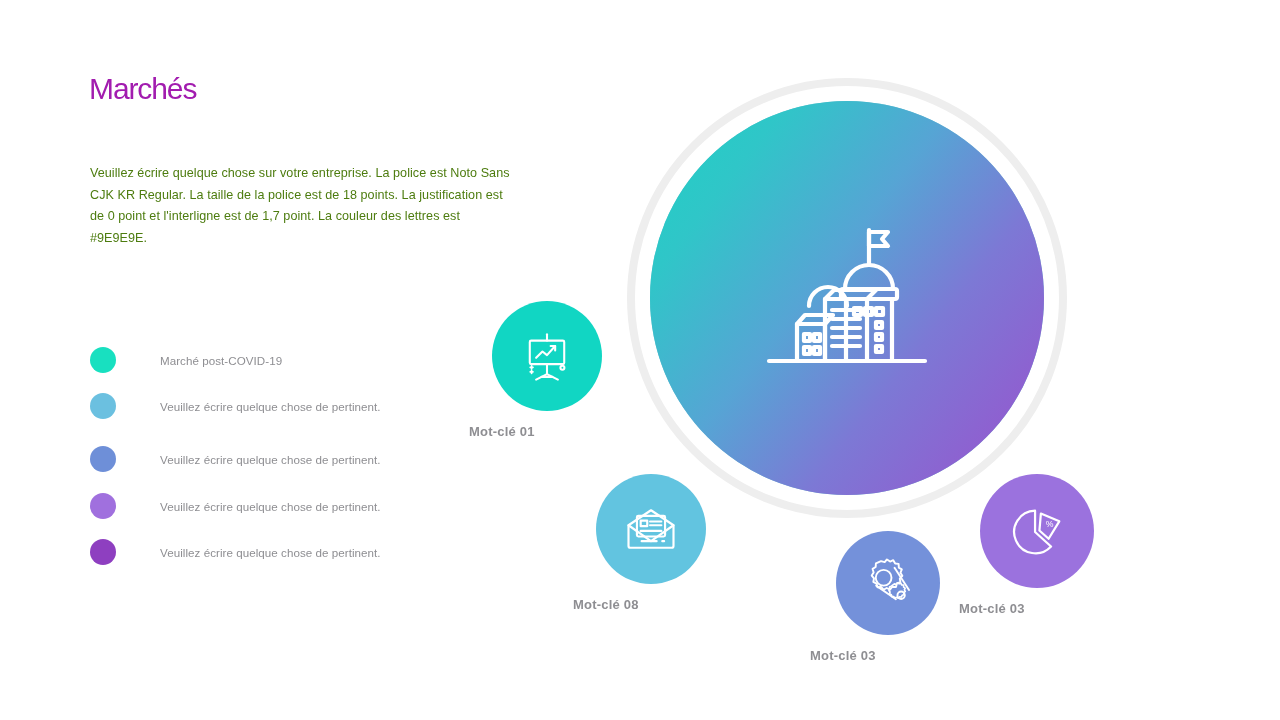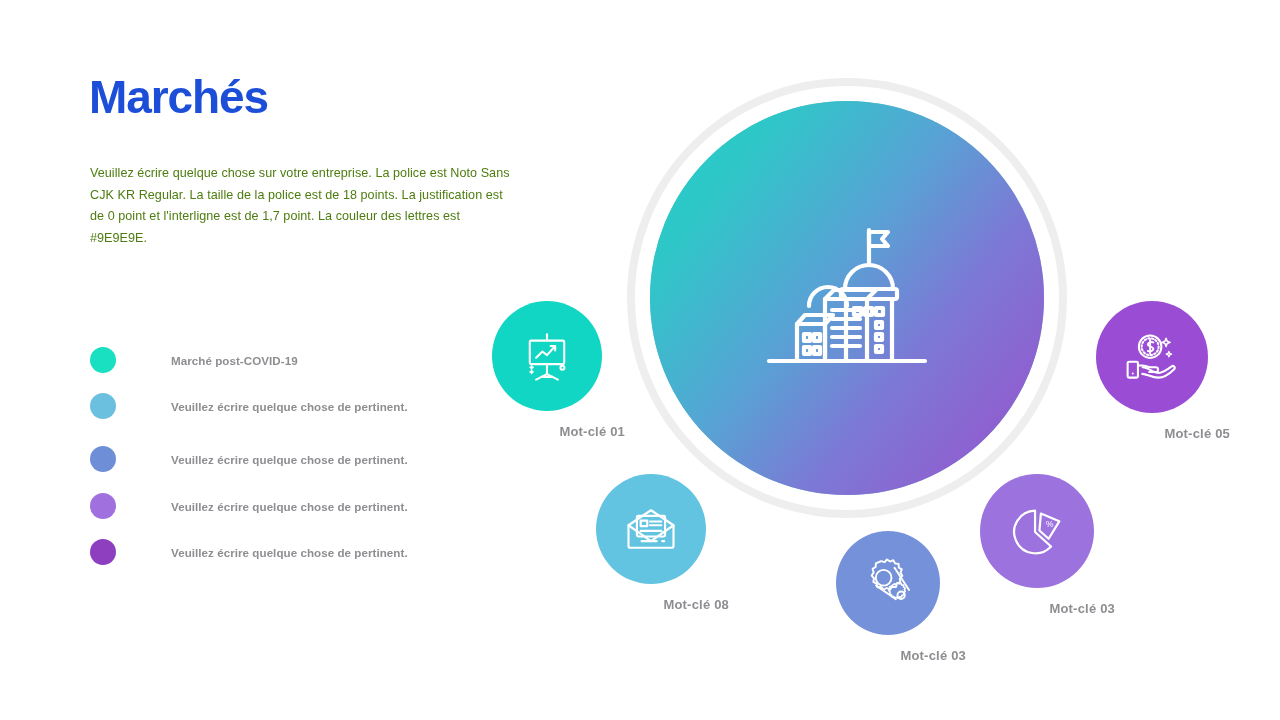--- a/index.html
+++ b/index.html
@@ -17,24 +17,24 @@
     width: 1280px;
     height: 720px;
     background: #ffffff;
   }
 
   
   .page-title {
     position: absolute;
     left: 89px;
     top: 72px;
-    font-size: 46px;
-    font-weight: 700;
+    font-size: 30px;
+    font-weight: 400;
     letter-spacing: -1.1px;
-    color: #1d4ed8;
+    color: #a21caf;
     line-height: 1.1;
   }
 
   .body-copy {
     position: absolute;
     left: 90px;
     top: 163px;
     width: 425px;
     font-size: 12.6px;
     line-height: 1.72;
@@ -65,23 +65,23 @@
   .legend-item:nth-child(5) { top: 192px; }
 
   .legend-dot {
     width: 26px;
     height: 26px;
     border-radius: 50%;
     flex: 0 0 26px;
   }
 
   .legend-label {
-    margin-left: 20px;
+    margin-left: 9px;
     font-size: 11.6px;
-    font-weight: 700;
+    font-weight: 400;
     color: #8e8e92;
     letter-spacing: 0.05px;
     white-space: nowrap;
     padding-left: 35px;
   }
 
   
   .hero-wrap {
     position: absolute;
     left: 627px;
@@ -140,21 +140,21 @@
     left: 50%;
     top: 50%;
     transform: translate(-50%, -50%);
     width: 200px;
     height: 200px;
   }
 
   
   .node {
     position: absolute;
-    text-align: right;
+    text-align: left;
   }
 
   .node-circle {
     border-radius: 50%;
     display: flex;
     align-items: center;
     justify-content: center;
     margin: 0 auto;
   }
 
@@ -304,31 +304,14 @@
     <div class="node-circle" style="background: rgb(155, 114, 222); width: 114px; height: 114px;">
       <svg class="node-icon" width="62" height="62" viewBox="0 0 64 64" fill="none" stroke="#ffffff" stroke-width="2.3" stroke-linecap="round" stroke-linejoin="round">
         <path d="M30 11 a22 22 0 1 0 16.5 37 L30 33 Z"></path>
         <path d="M36 14 L55 22 L44 40 L34.5 31.5 Z"></path>
         <text x="45" y="28" font-size="9" fill="#ffffff" stroke="none" font-family="Liberation Sans, sans-serif" text-anchor="middle">%</text>
       </svg>
     </div>
     <div class="node-label">Mot-clé 03</div>
   </div>
 
-  <div class="node" id="node-4">
-    <div class="node-circle" style="background: rgb(154, 77, 212); width: 112px; height: 112px;">
-      <svg class="node-icon" width="60" height="60" viewBox="0 0 64 64" fill="none" stroke="#ffffff" stroke-width="2.2" stroke-linecap="round" stroke-linejoin="round">
-        <circle cx="30" cy="21" r="12"></circle>
-        <circle cx="30" cy="21" r="9" stroke-dasharray="1.6 2.4"></circle>
-        <path d="M33.5 16.5 a4 3 0 0 0 -6 2 c0 3 6 2 6 5 a4 3 0 0 1 -6 2" stroke-width="2"></path>
-        <line x1="30" y1="13.5" x2="30" y2="28.5" stroke-width="2"></line>
-        <path d="M47 12 l1.2 3.2 3.2 1.2 -3.2 1.2 -1.2 3.2 -1.2 -3.2 -3.2 -1.2 3.2 -1.2 Z" stroke-width="1.6"></path>
-        <path d="M50 26 l0.8 2.1 2.1 0.8 -2.1 0.8 -0.8 2.1 -0.8 -2.1 -2.1 -0.8 2.1 -0.8 Z" stroke-width="1.4"></path>
-        <path d="M17 41 h5 c3 0 5 2 9 2 h5 a2.5 2.5 0 0 1 0 5 h-7"></path>
-        <path d="M22 43 c6 0 11 6 17 6 4 0 10 -4 14 -7 2 -1.4 4.4 1.2 2.6 3 -4 4 -11 9 -17 9 -7 0 -12 -4 -17 -4"></path>
-        <rect x="6" y="37" width="11" height="17" rx="1.5"></rect>
-        <circle cx="11.5" cy="49.5" r="1.1" fill="#ffffff" stroke="none"></circle>
-      </svg>
-    </div>
-    <div class="node-label">Mot-clé 05</div>
-  </div>
 
 </div>
 
 </body></html>

